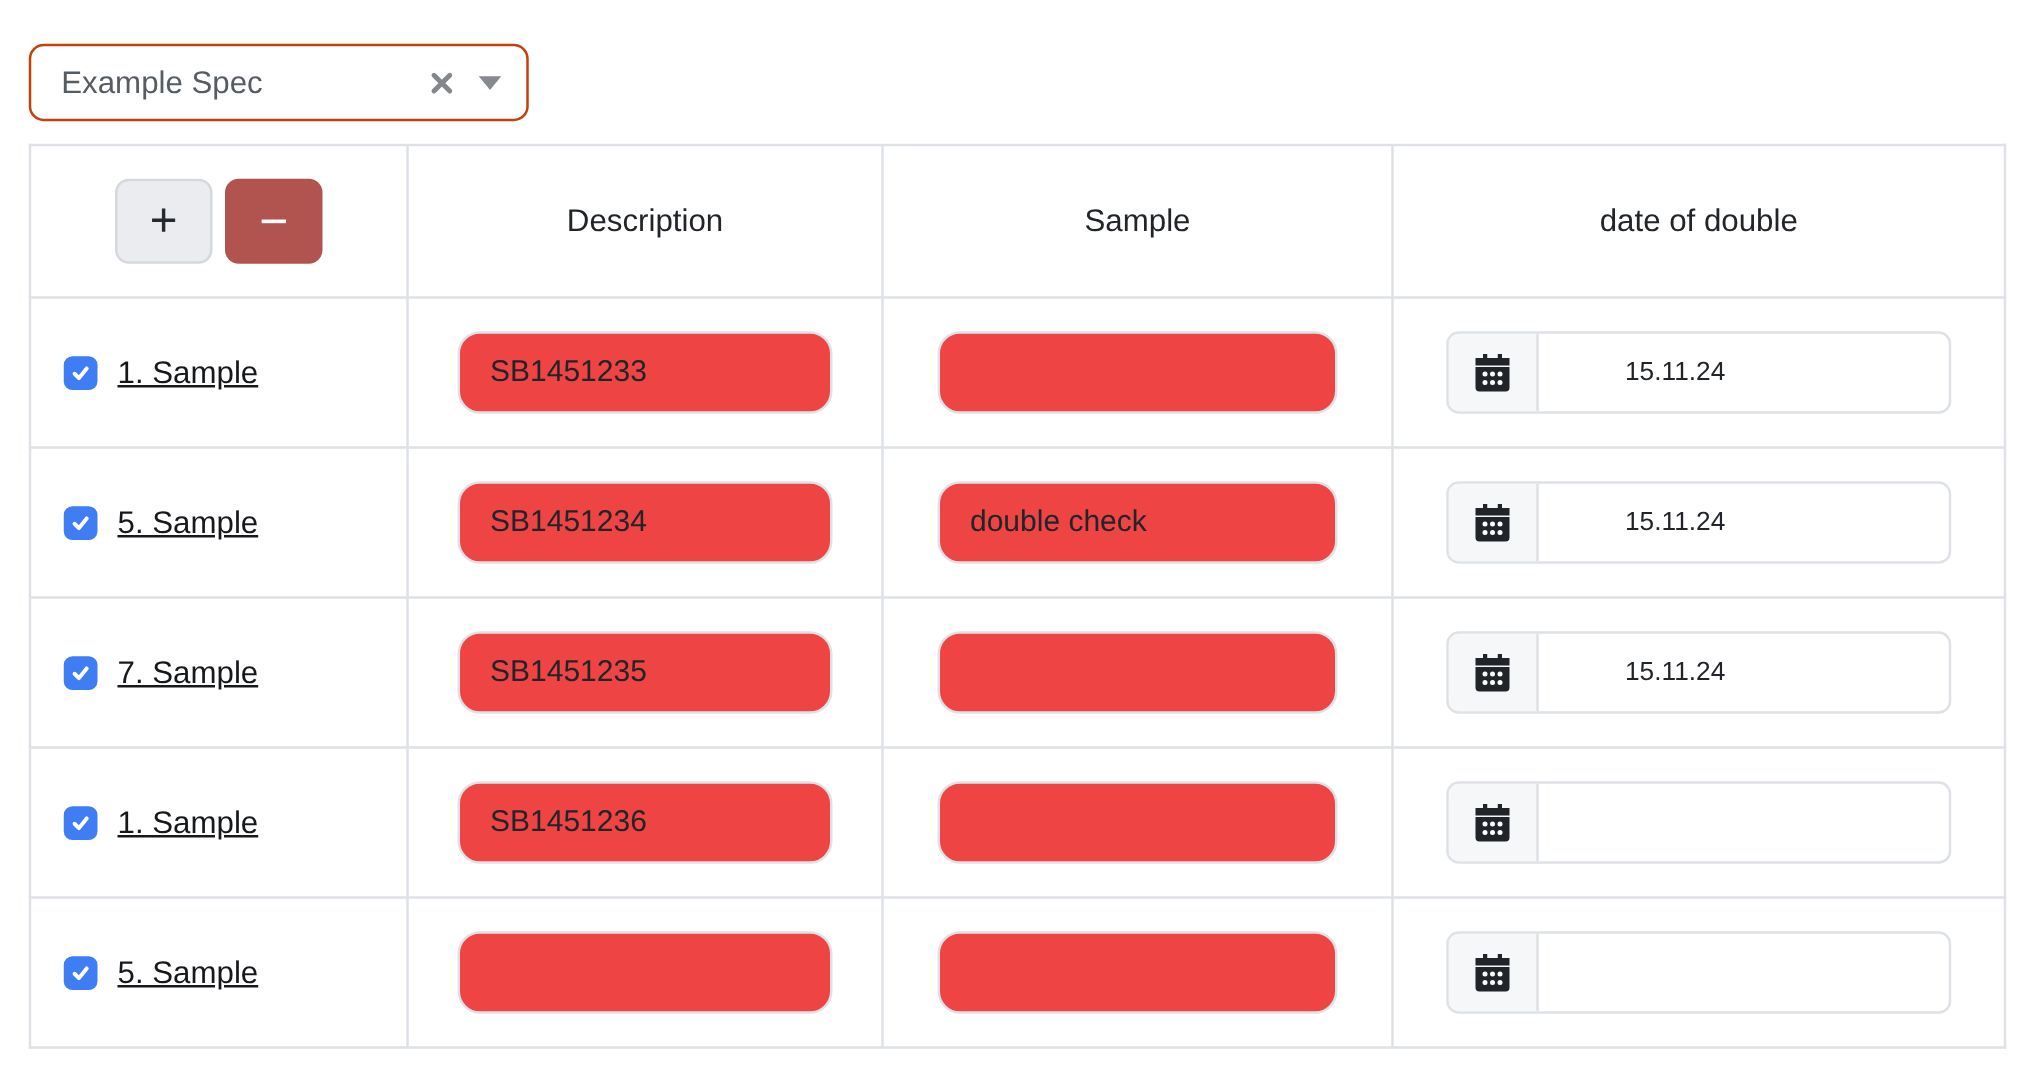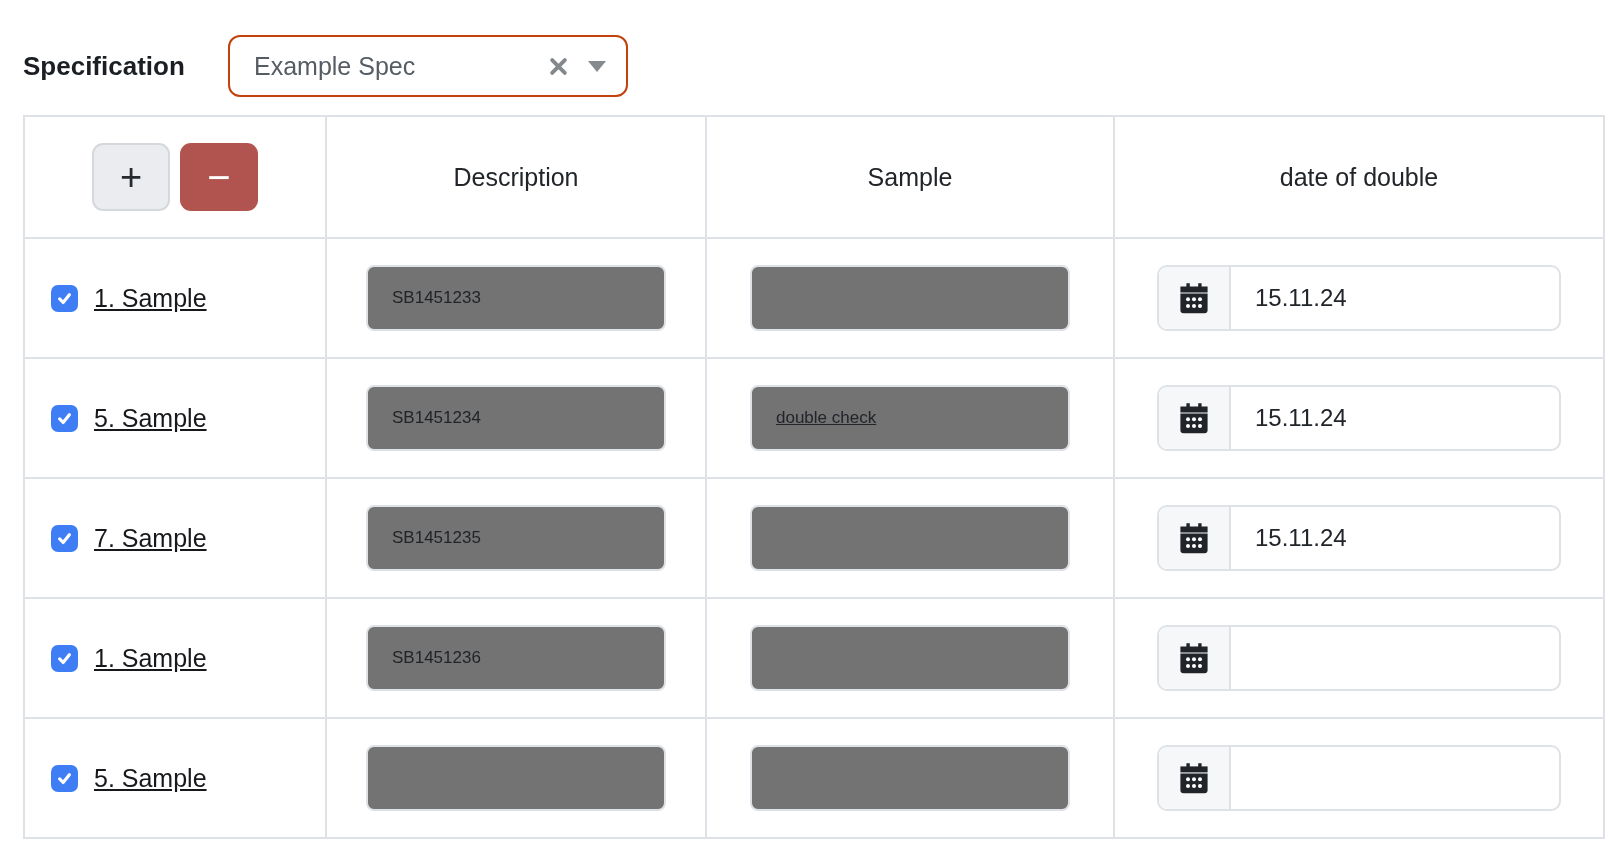--- a/index.html
+++ b/index.html
@@ -115,30 +115,30 @@
     cursor: pointer;
   }
   .sample-label { font-size: 25px; color: #16181b; text-decoration: underline; }
 
   
   .txt {
     display: block;
     margin: 0 auto;
     height: 66px;
     border: 2px solid #dee2e6;
-    border-radius: 8px;
+    border-radius: 18px;
     padding: 0 24px;
-    font-size: 17px;
+    font-size: 24px;
     font-family: inherit;
     color: #212529;
-    background: #737373;
+    background: #ef4444;
     outline: none;
   }
   .txt.desc   { width: 300px; }
-  .txt.remark { width: 320px; text-decoration: underline; }
+  .txt.remark { width: 320px; }
 
   
   .date-group {
     width: 404px;
     height: 66px;
     margin: 0 auto;
     border: 2px solid #dee2e6;
     border-radius: 10px;
     display: flex;
     overflow: hidden;
@@ -152,32 +152,32 @@
     align-items: center;
     justify-content: center;
     cursor: pointer;
     flex: 0 0 auto;
   }
   .date-input {
     flex: 1;
     border: none;
     outline: none;
     padding: 0 24px;
-    font-size: 24px;
+    font-size: 21px;
     font-family: inherit;
     color: #212529;
     background: transparent;
     min-width: 0;
+    margin-left: 45px;
   }
 </style>
 </head>
 <body>
 
 <div class="spec-row">
-  <span class="spec-label">Specification</span>
   <div class="spec-select">
     <span class="spec-value">Example Spec</span>
     <span class="spec-clear">
       <svg width="23" height="23" viewBox="0 0 16 16">
         <path d="M3.6 3.6 L12.4 12.4 M12.4 3.6 L3.6 12.4" stroke="#84878b" stroke-width="2.7" stroke-linecap="round" fill="none"></path>
       </svg>
     </span>
     <span class="spec-caret"></span>
   </div>
 </div>

